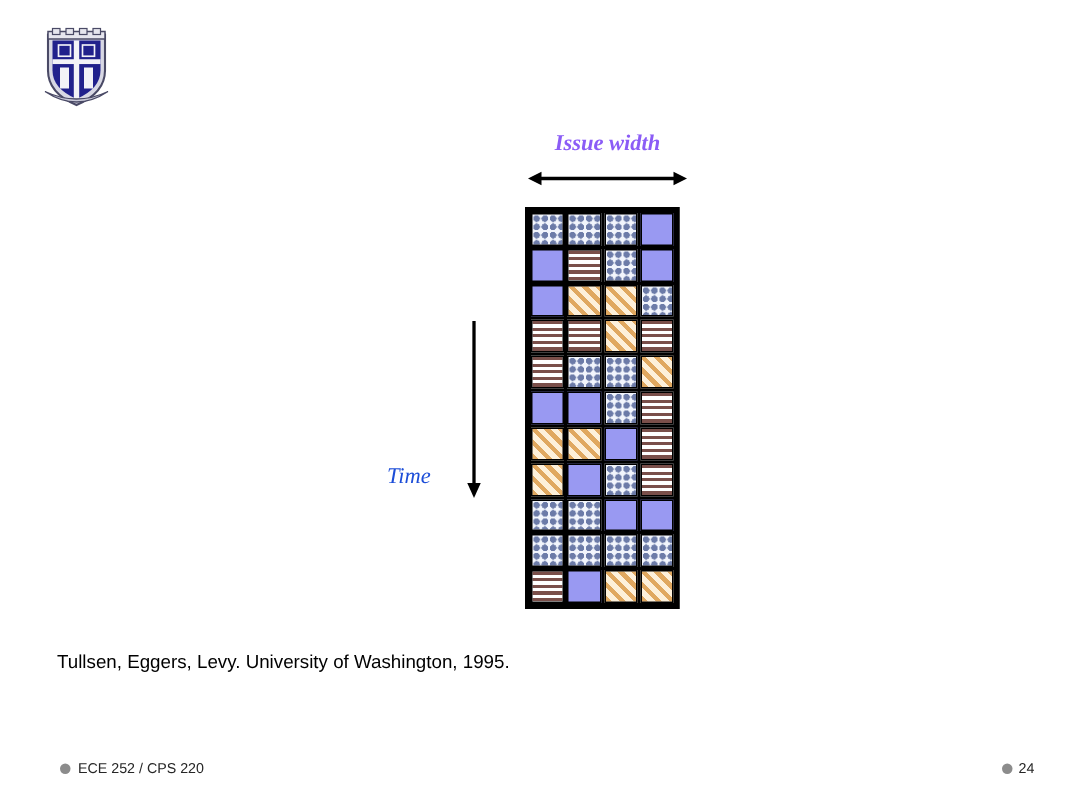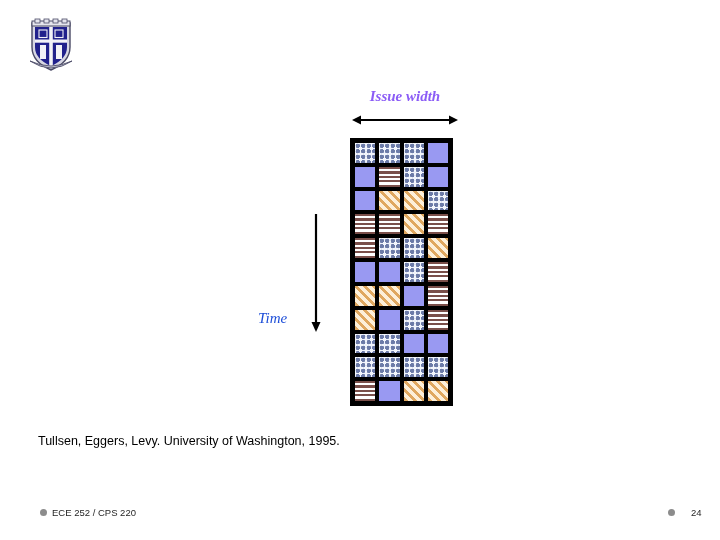--- a/index.html
+++ b/index.html
@@ -161,21 +161,21 @@
     gap: 5px;
     font-size: 9.5px;
     color: #262626;
   }
   #footer-right {
     position: absolute;
     left: 668px;
     top: 507px;
     display: flex;
     align-items: center;
-    gap: 16px;
+    gap: 4px;
     font-size: 9.5px;
     color: #262626;
   }
   .footer-bullet {
     width: 7px;
     height: 7px;
     border-radius: 50%;
     background: #8c8c8c;
     display: inline-block;
     flex: 0 0 auto;

